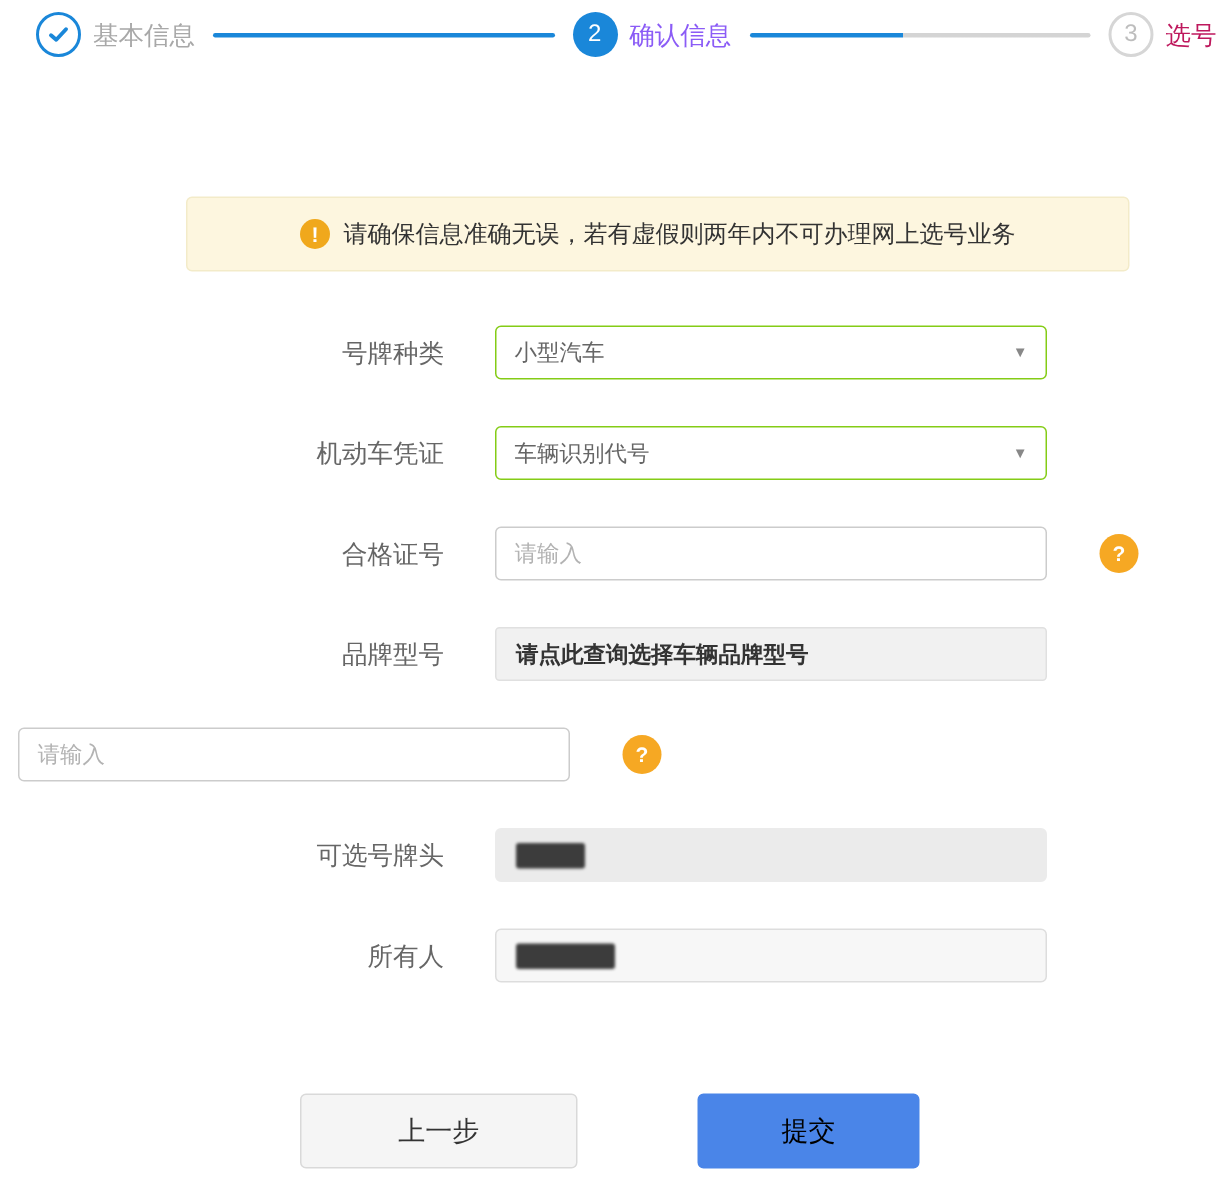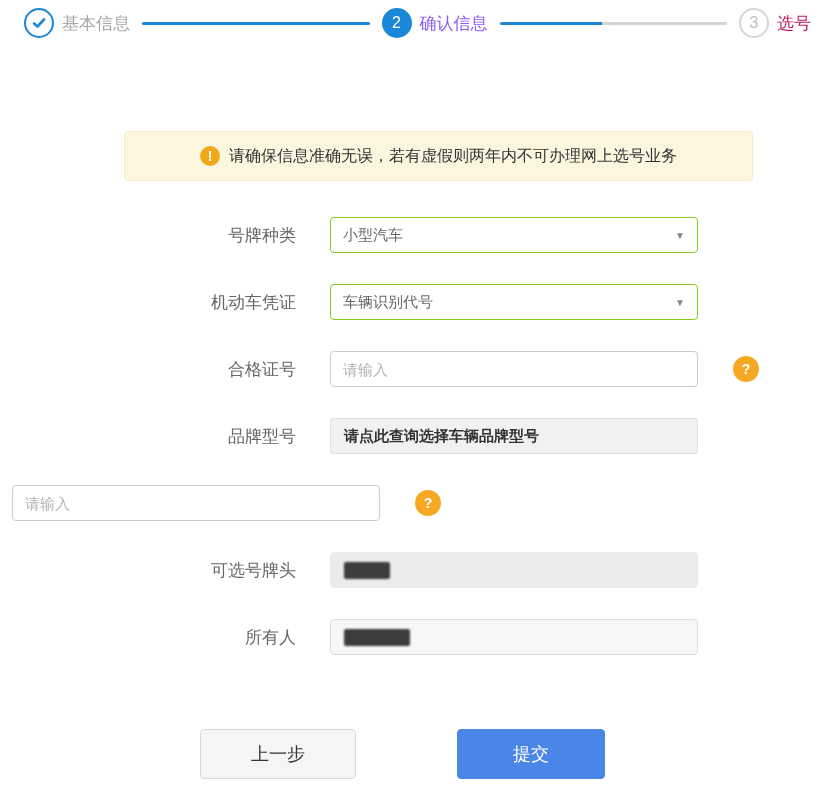--- a/index.html
+++ b/index.html
@@ -66,22 +66,22 @@
   .redacted.w-sm{width:46px;}
   .help-icon{
     width:26px;height:26px;border-radius:50%;background:var(--amber);color:#fff;
     margin-left:13px;display:flex;align-items:center;justify-content:center;
     font-size:14px;font-weight:bold;flex:none;cursor:pointer;
   }
 
   
   .actions{position:absolute;top:729px;left:200px;display:flex;}
   .btn{height:50px;border-radius:4px;font-size:18px;display:flex;align-items:center;justify-content:center;cursor:pointer;font-family:inherit;}
-  .btn-prev{width:156px;background:#f5f5f5;border:1px solid #d9d9d9;color:#333;}
-  .btn-submit{width:148px;background:var(--btn-blue);border:1px solid var(--btn-blue);color:#ffffff;margin-left:101px;}
+  .btn-prev{width:185px;background:#f5f5f5;border:1px solid #d9d9d9;color:#333;}
+  .btn-submit{width:148px;background:var(--btn-blue);border:1px solid var(--btn-blue);color:#000000;margin-left:80px;}
 </style>
 </head>
 <body>
 
 <div class="stepper">
   <div class="step">
     <span class="circle done check-icon">
       <svg width="16" height="16" viewBox="0 0 16 16">
         <path d="M3 8.5 L6.5 11.5 L13 4.5" fill="none" stroke="#1a87d9" stroke-width="2.6" stroke-linecap="round" stroke-linejoin="round"></path>
       </svg>

